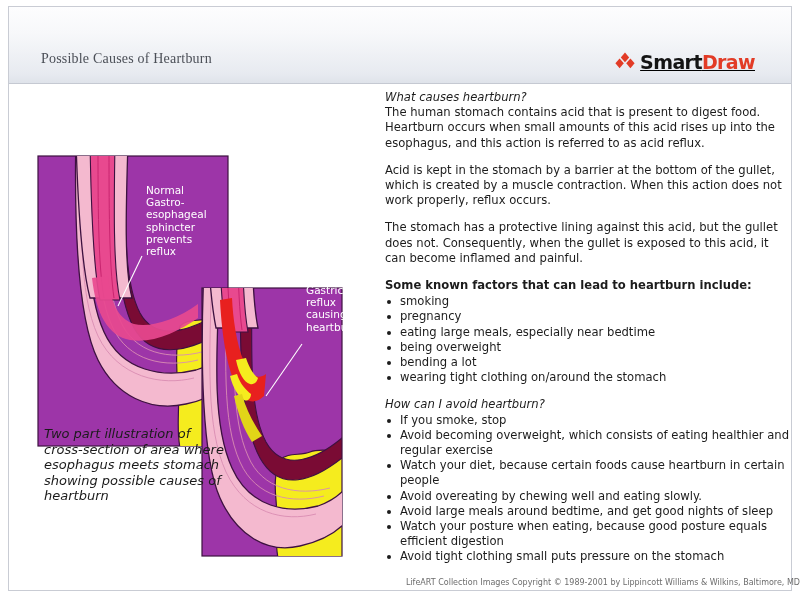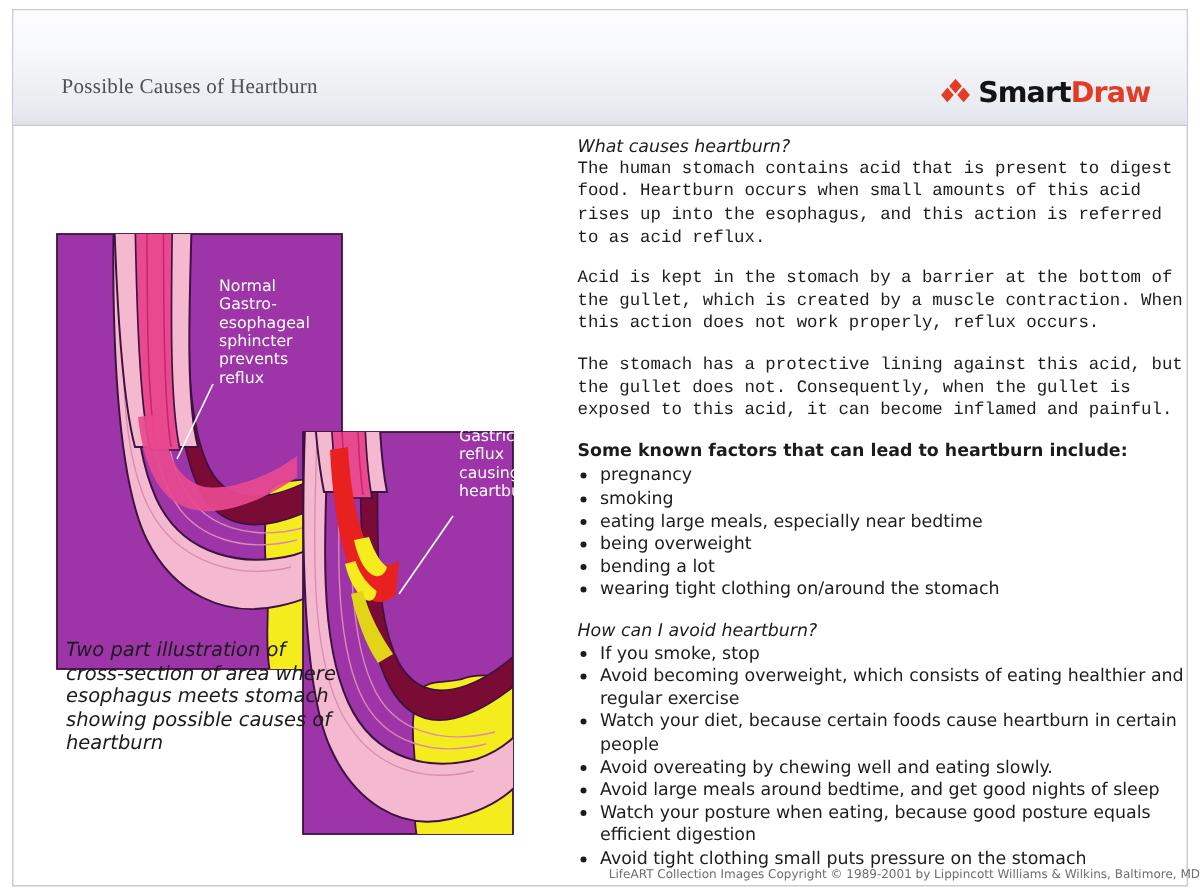--- a/index.html
+++ b/index.html
@@ -48,25 +48,26 @@
     top: 44px;
     font-family: "Liberation Serif", "DejaVu Serif", serif;
     font-size: 14px;
     color: #4b4f57;
     letter-spacing: 0.2px;
     white-space: nowrap;
   }
   
   #logo {
     position: absolute;
-    right: 24px;
+    right: 36px;
     top: 43px;
     display: flex;
     align-items: center;
     height: 24px;
+    text-decoration: underline;
   }
   #logo-mark {
     width: 20px;
     height: 20px;
     margin-right: 5px;
     flex: 0 0 auto;
   }
   .logo-word {
     font-family: "DejaVu Sans", sans-serif;
     font-size: 19px;
@@ -111,21 +112,20 @@
   }
   .q-head {
     font-style: italic;
     font-size: 11.6px;
     line-height: 15.2px;
     margin: 0;
   }
   .para {
     margin: 0 0 12px 0;
     line-height: 15.2px;
-    font-family: Liberation Mono, monospace;
   }
   .bold-head {
     font-weight: bold;
     margin: 0 0 1px 0;
     line-height: 15.2px;
   }
   ul.bullets {
     list-style: none;
     margin: 0 0 12px 0;
     padding: 0;
@@ -288,22 +288,22 @@
 
     <div class="q-head">What causes heartburn?</div>
     <div class="para">The human stomach contains acid that is present to digest food. Heartburn occurs when small amounts of this acid rises up into the esophagus, and this action is referred to as acid reflux.</div>
 
     <div class="para">Acid is kept in the stomach by a barrier at the bottom of the gullet, which is created by a muscle contraction.  When this action does not work properly, reflux occurs.</div>
 
     <div class="para">The stomach has a protective lining against this acid, but the gullet does not.  Consequently, when the gullet is exposed to this acid, it can become inflamed and painful.</div>
 
     <div class="bold-head">Some known factors that can lead to heartburn include:</div>
     <ul class="bullets">
+      <li>smoking</li>
       <li>pregnancy</li>
-      <li>smoking</li>
       <li>eating large meals, especially near bedtime</li>
       <li>being overweight</li>
       <li>bending a lot</li>
       <li>wearing tight clothing on/around the stomach</li>
     </ul>
 
     <div class="q-head">How can I avoid heartburn?</div>
     <ul class="bullets">
       <li>If you smoke, stop</li>
       <li>Avoid becoming overweight, which consists of eating healthier and regular exercise</li>

